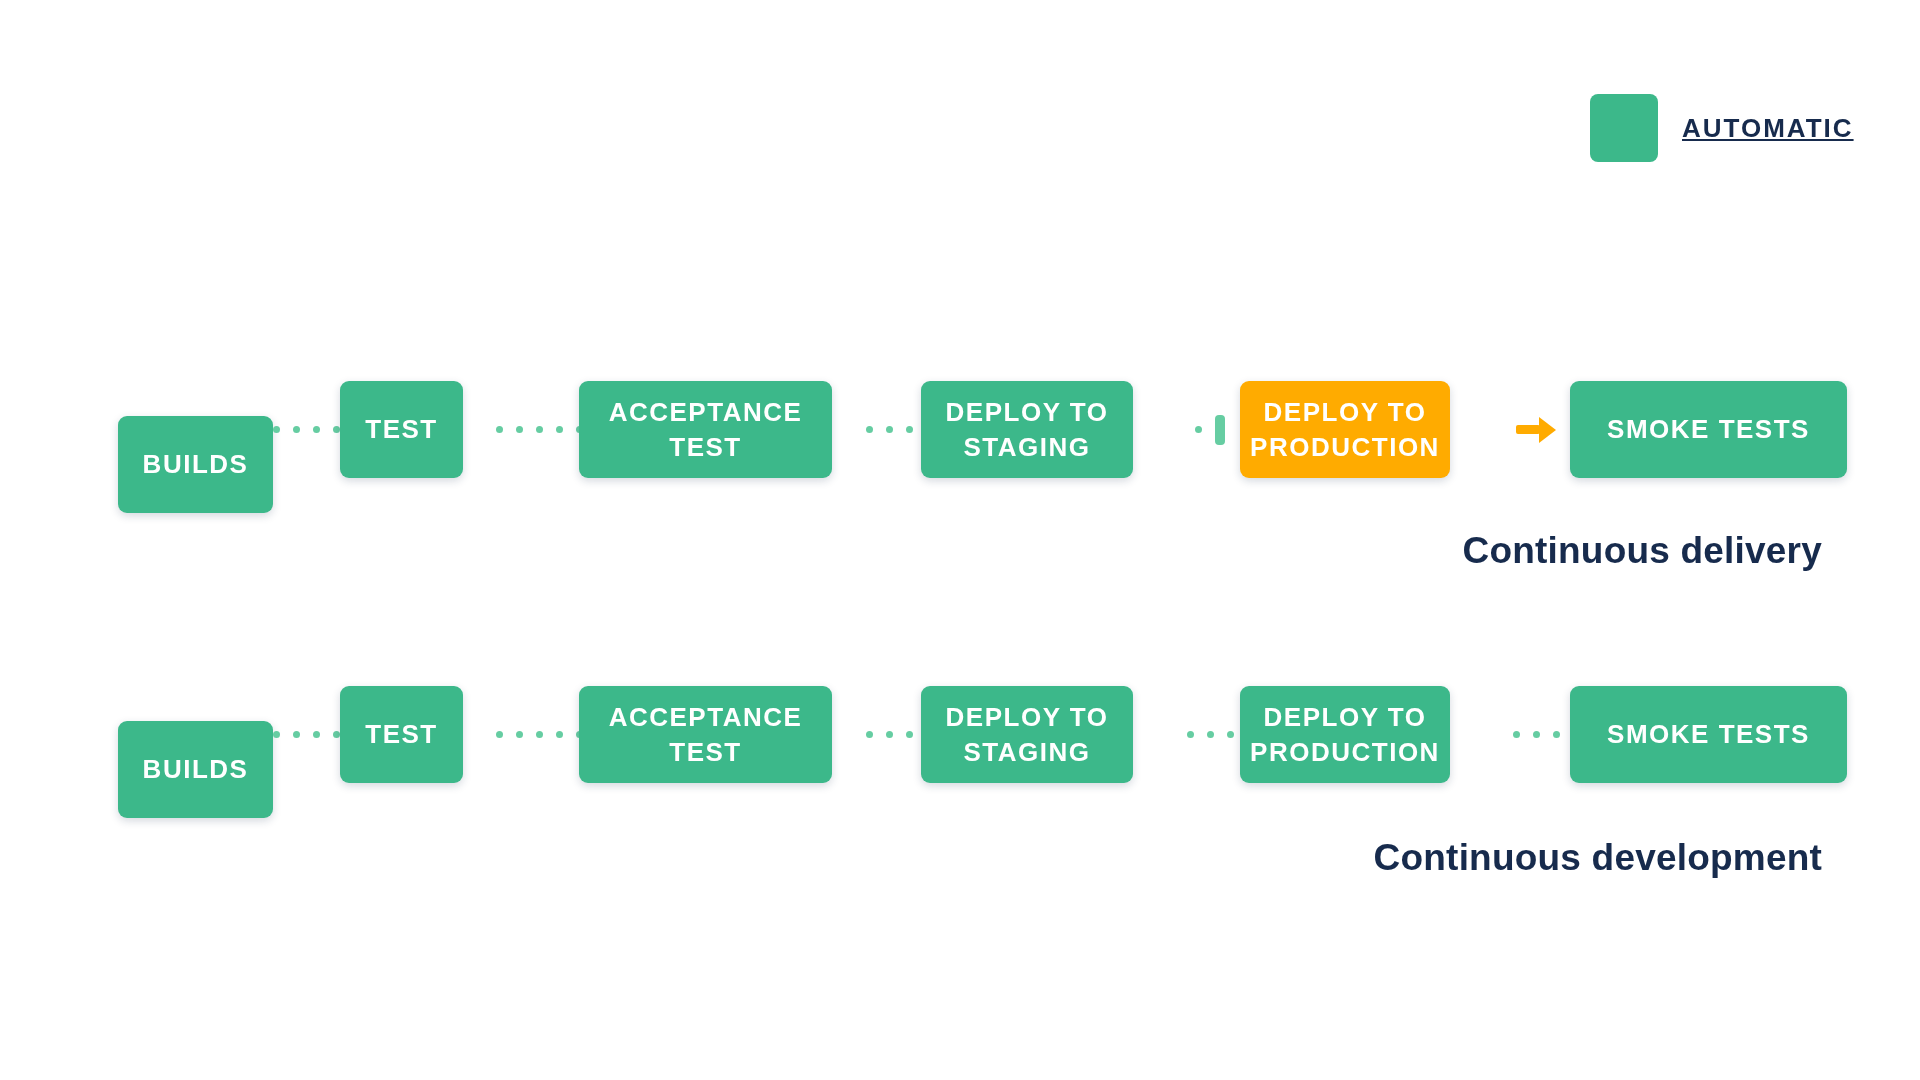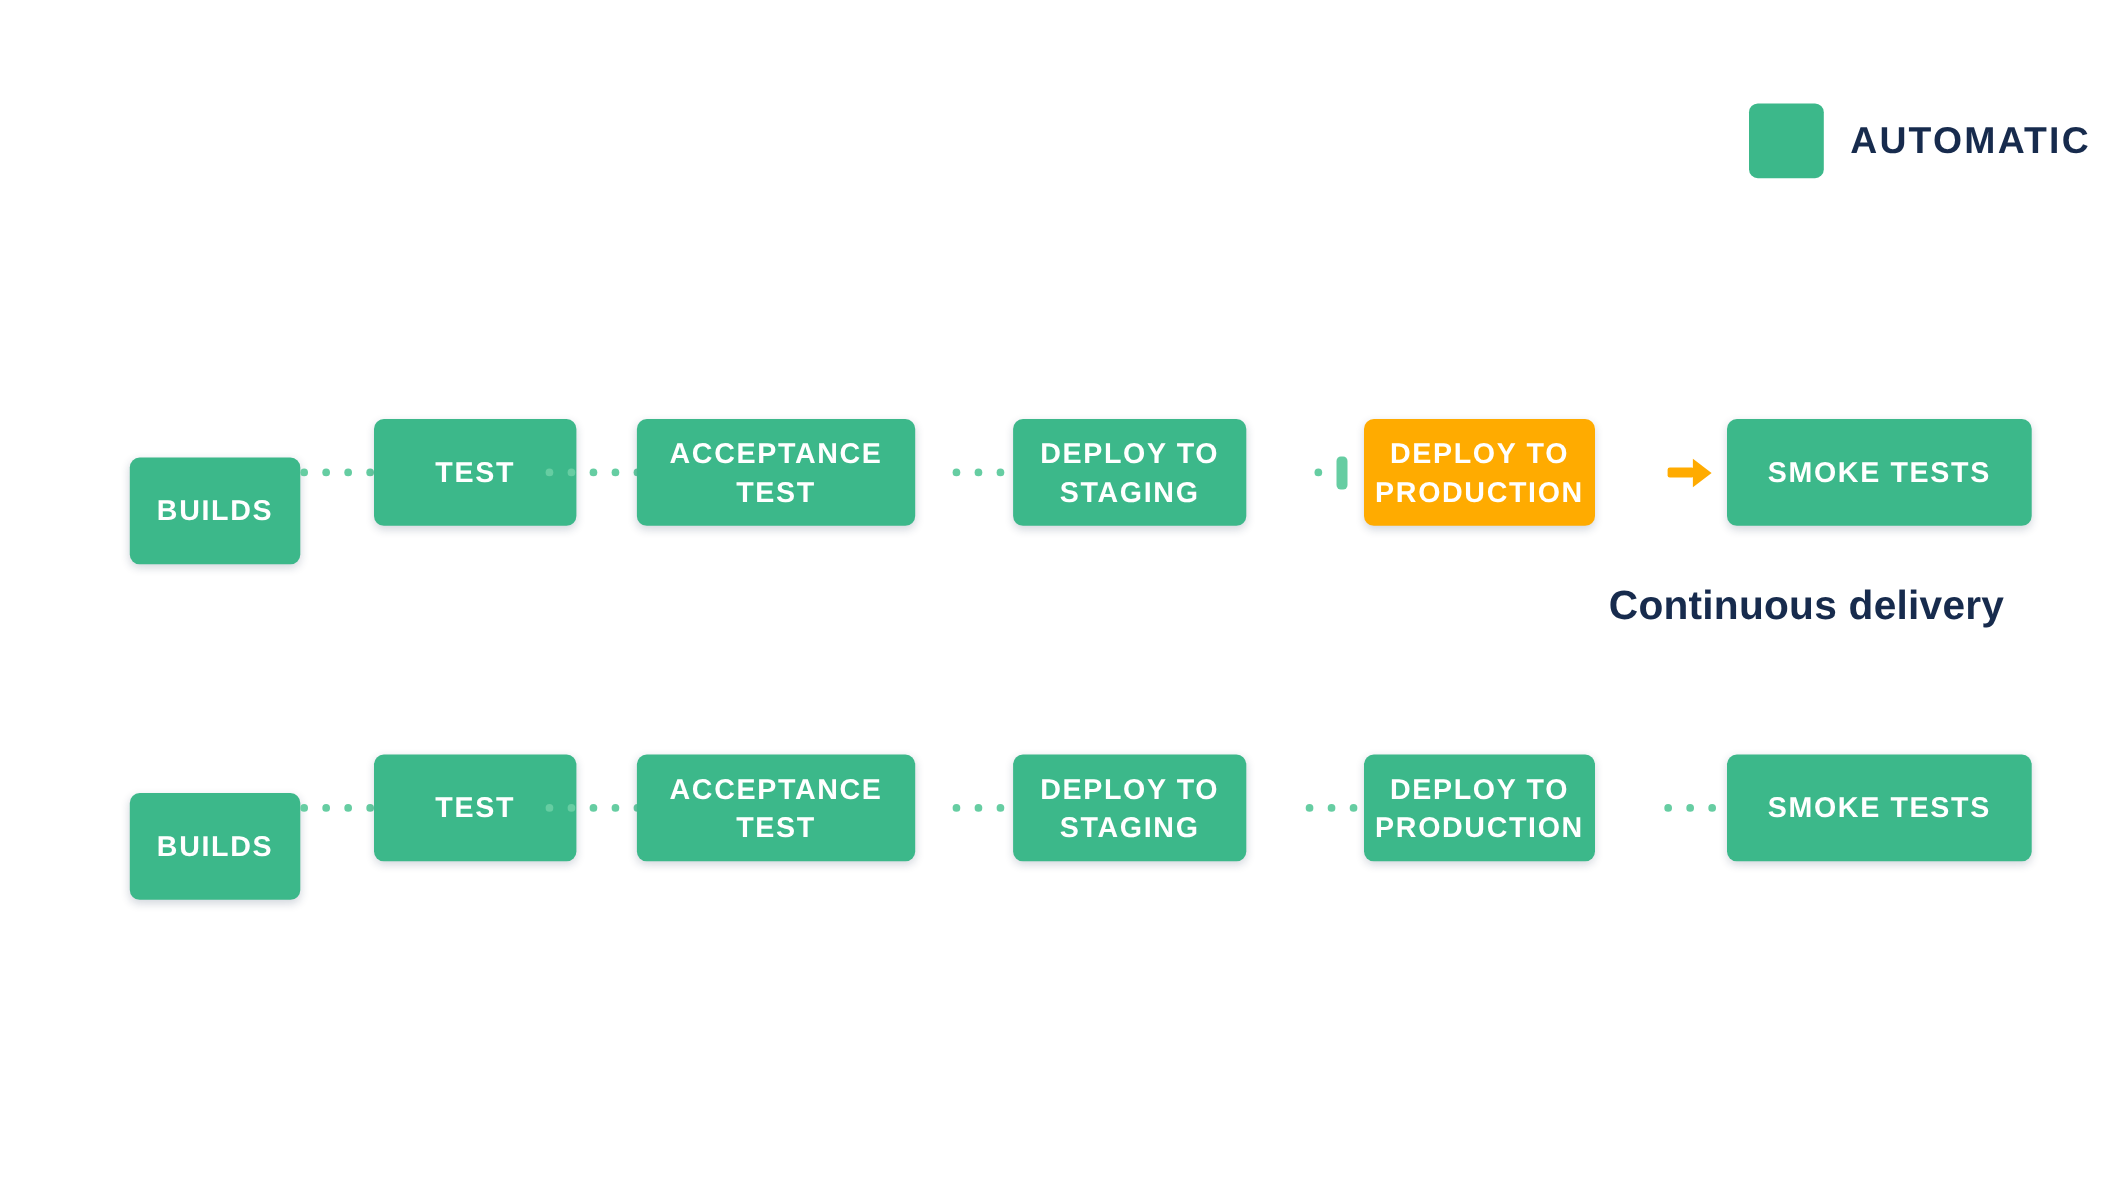--- a/index.html
+++ b/index.html
@@ -8,40 +8,40 @@
     font-family:"Liberation Sans", sans-serif; overflow:hidden;
   }
 
   
   .legend { position:absolute; left:1590px; top:94px; }
   .legend-row { display:flex; align-items:center; margin-bottom:15px; }
   .swatch { width:68px; height:68px; border-radius:8px; flex:0 0 auto; }
   .swatch.automatic { background:var(--automatic); }
   .swatch.manual { background:var(--manual); }
   .legend-label {
-    margin-left:24px; font-size:34px; font-weight:bold; letter-spacing:2px;
-    color:var(--text-dark); white-space:nowrap;
+    margin-left:24px; font-size:26px; font-weight:bold; letter-spacing:2px;
+    color:var(--text-dark); white-space:nowrap;text-decoration:underline;
   }
 
   
   .stage {
     position:absolute; height:97px; border-radius:9px;
     display:flex; align-items:center; justify-content:center; text-align:center;
     color:var(--stage-text,#fff); font-weight:bold; font-size:26px; letter-spacing:1.5px;
     line-height:1.32; padding:0 10px; box-sizing:border-box;
     box-shadow:0 3px 8px rgba(23,43,77,0.18);
   }
   .stage.automatic { background:var(--automatic); }
   .stage.manual { background:var(--manual); }
 
   .row1 .stage { top:381px; }
   .row2 .stage { top:686px; }
 
   .s1 { left:118px;  width:155px;margin-top:35px; }
-  .s2 { left:340px;  width:184px; }
+  .s2 { left:340px;  width:123px; }
   .s3 { left:579px;  width:253px; }
   .s4 { left:921px;  width:212px; }
   .s5 { left:1240px; width:210px; }
   .s6 { left:1570px; width:277px; }
 
   
   .connector {
     position:absolute; height:97px;
     display:flex; align-items:center; justify-content:center; gap:13px;
   }
@@ -156,14 +156,15 @@
       </div>
     <div class="stage s5 automatic">DEPLOY TO PRODUCTION</div>
     <div class="connector c5">
         <span class="dot"></span>
         <span class="dot"></span>
         <span class="dot"></span>
       </div>
     <div class="stage s6 automatic">SMOKE TESTS</div>
   </div>
 
+  <div class="caption development">Continuous development</div>
 
 </div>
 
 </body></html>

